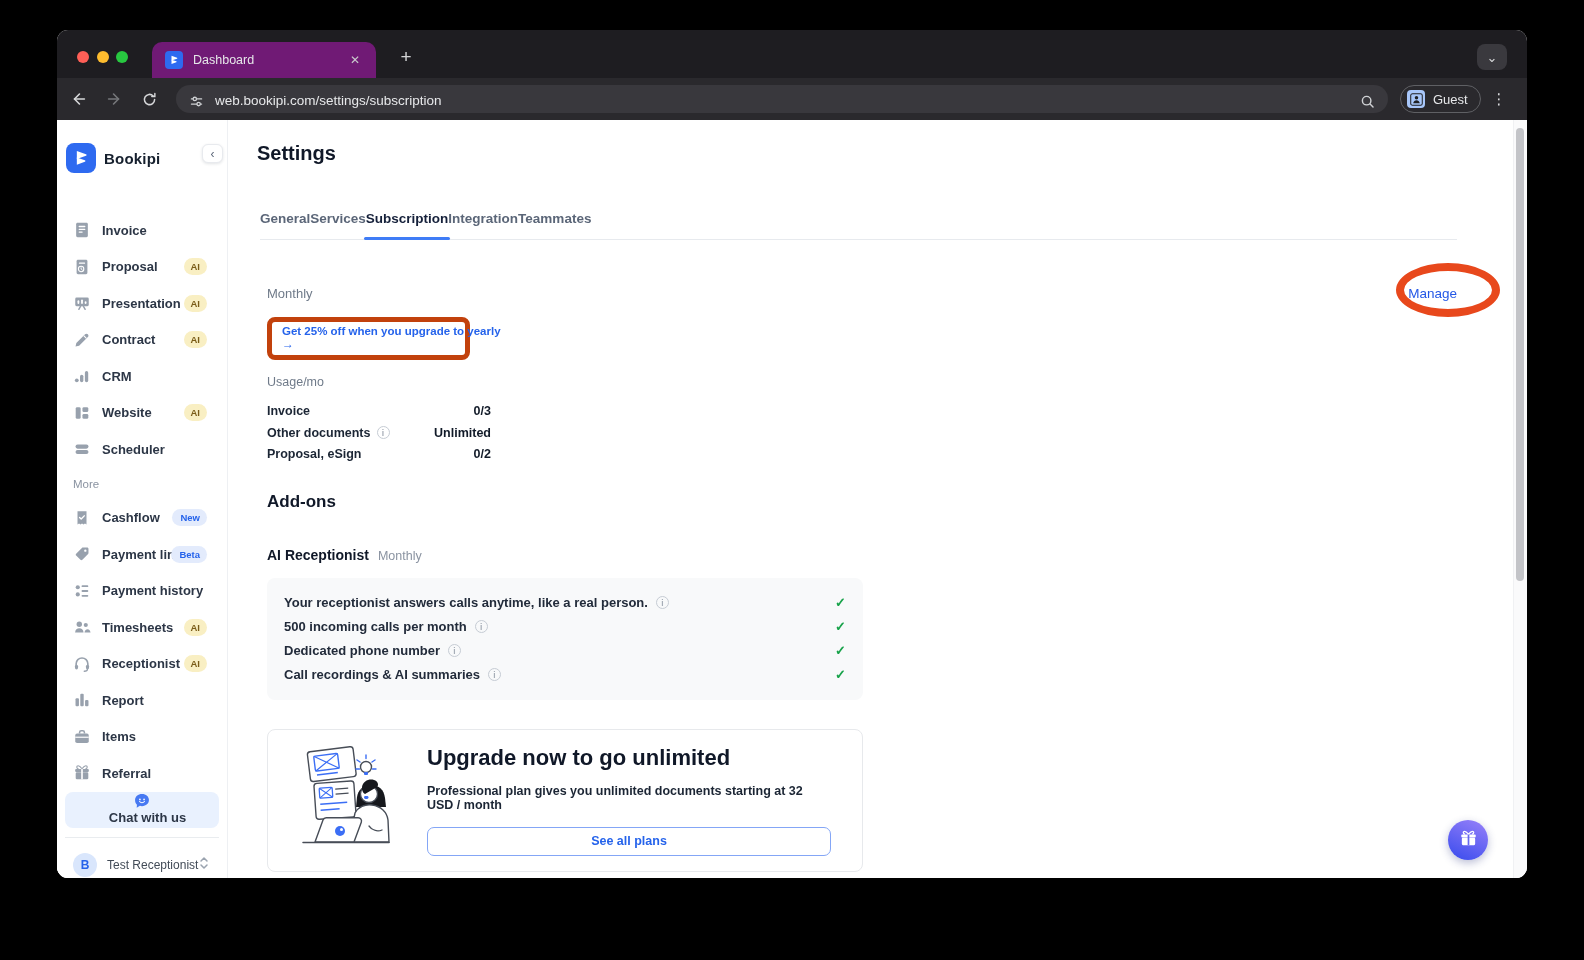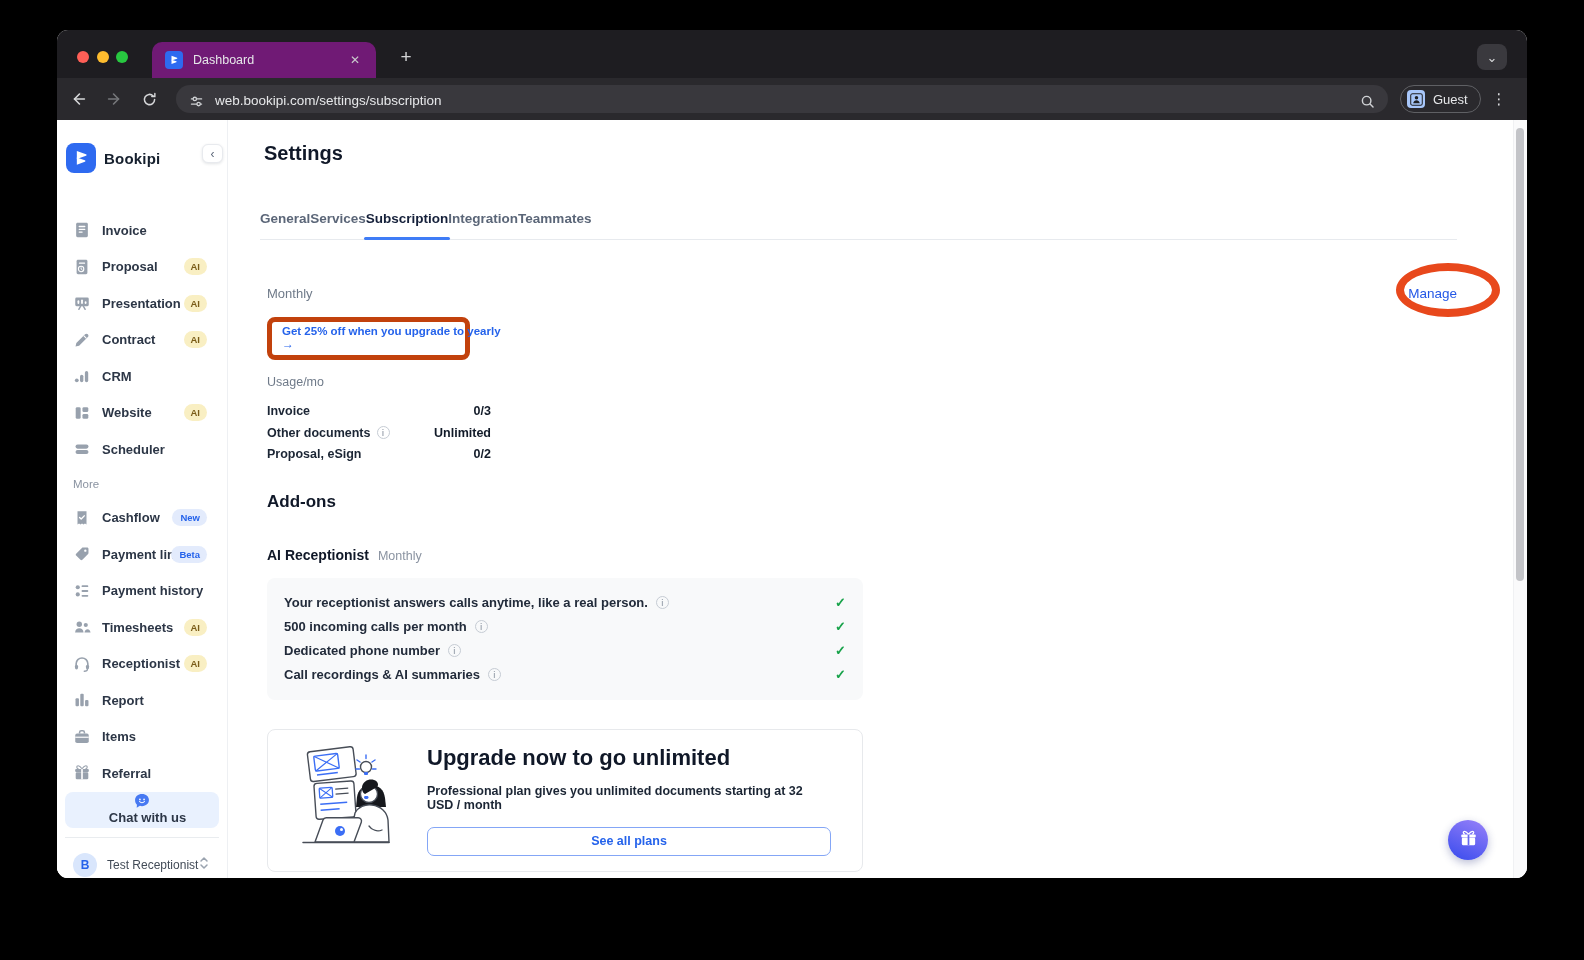--- a/index.html
+++ b/index.html
@@ -57,21 +57,21 @@
   .more-label { height:32px; display:flex; align-items:center; padding-left:8px; font-size:11.5px; color:#8a93a1; }
   .nav-bottom { margin:auto 8px 10px 8px; }
   .side-divider { height:1px; background:#e9ecef; margin:9px 0 8px 0; }
   .user-row { height:38px; display:flex; align-items:center; padding:0 8px; border-radius:8px; position:relative; }
   .user-avatar { width:24px; height:24px; border-radius:50%; background:#d9e6fc; color:#2563eb; font-size:12px; font-weight:800; display:flex; align-items:center; justify-content:center; flex:none; }
   .user-name { font-size:12px; color:#424b57; margin-left:10px; white-space:nowrap; }
   .user-caret { position:absolute; right:10px; }
 
   
   .content { position:absolute; left:171px; top:0; right:14px; bottom:0; padding:22px 56px 0 20px; overflow:hidden; }
-  .page-title { font-size:20px; font-weight:800; color:#101828; margin-left:16px; }
+  .page-title { font-size:20px; font-weight:800; color:#101828; margin-left:9px; }
   .tabs { margin:46px 0 0 12px; border-bottom:1px solid #e7eaee; display:flex; }
   .tab-item { font-size:13.5px; font-weight:600; color:#5b6678; padding-bottom:13px; position:relative; white-space:nowrap; }
   .tab-item.active { color:#15203a; font-weight:700; }
   .tab-item.active::after { content:""; position:absolute; left:-2px; right:-2px; bottom:-1px; height:3px; background:#3f7cf6; border-radius:2px; }
   .section { margin-left:19px; }
 
   .plan-row { margin-top:46px; display:flex; align-items:center; justify-content:space-between; }
   .plan-cycle { font-size:13px; color:#6f7a89; }
   .manage-link { font-size:13.5px; font-weight:400; color:#2457e6; }
 

